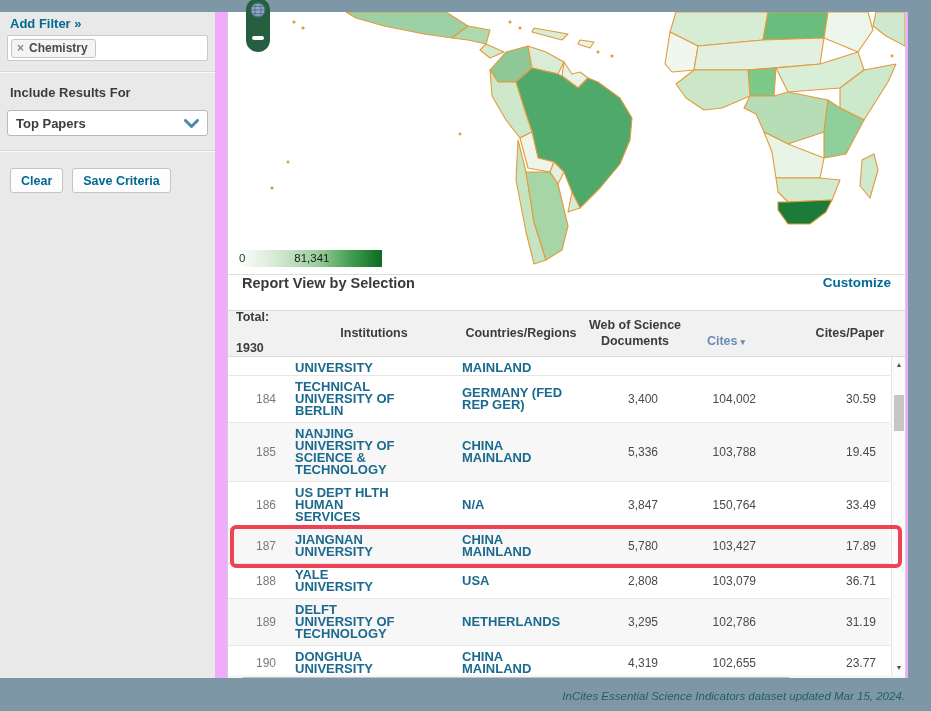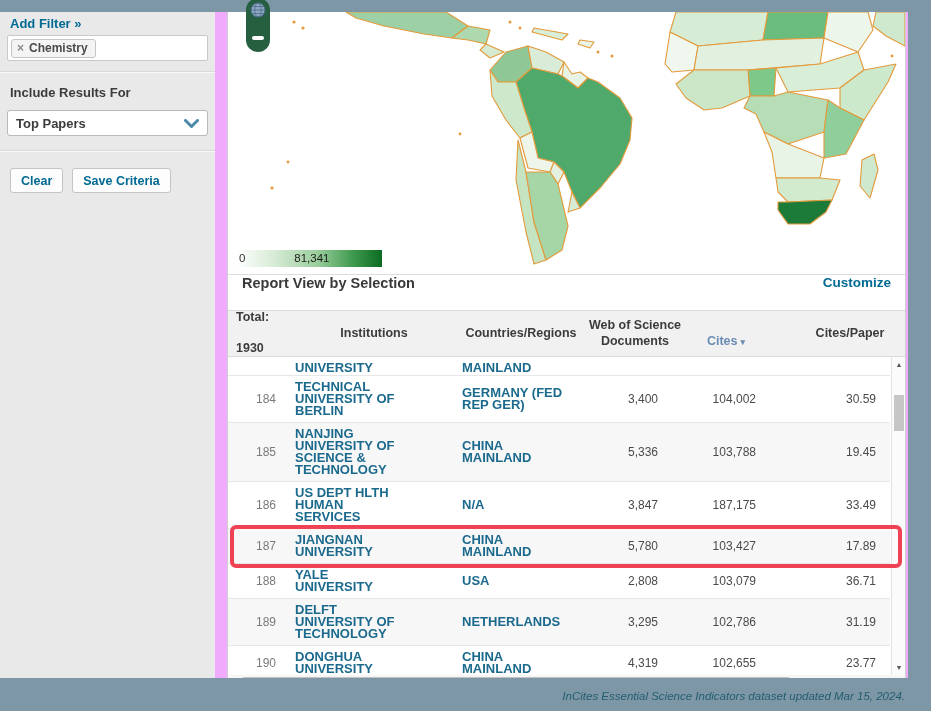--- a/index.html
+++ b/index.html
@@ -237,21 +237,21 @@
     <div class="td num c-cit">103,788</div>
     <div class="td num c-cpp">19.45</div>
   </div>
             <div class="trow">
     <div class="td c-rank">186</div>
     <div class="td c-inst">US DEPT HLTH
 HUMAN
 SERVICES</div>
     <div class="td c-ctry">N/A</div>
     <div class="td num c-wos">3,847</div>
-    <div class="td num c-cit">187,175</div>
+    <div class="td num c-cit">150,764</div>
     <div class="td num c-cpp">33.49</div>
   </div>
             <div class="trow hl">
     <div class="td c-rank">187</div>
     <div class="td c-inst">JIANGNAN
 UNIVERSITY</div>
     <div class="td c-ctry">CHINA
 MAINLAND</div>
     <div class="td num c-wos">5,780</div>
     <div class="td num c-cit">103,427</div>

